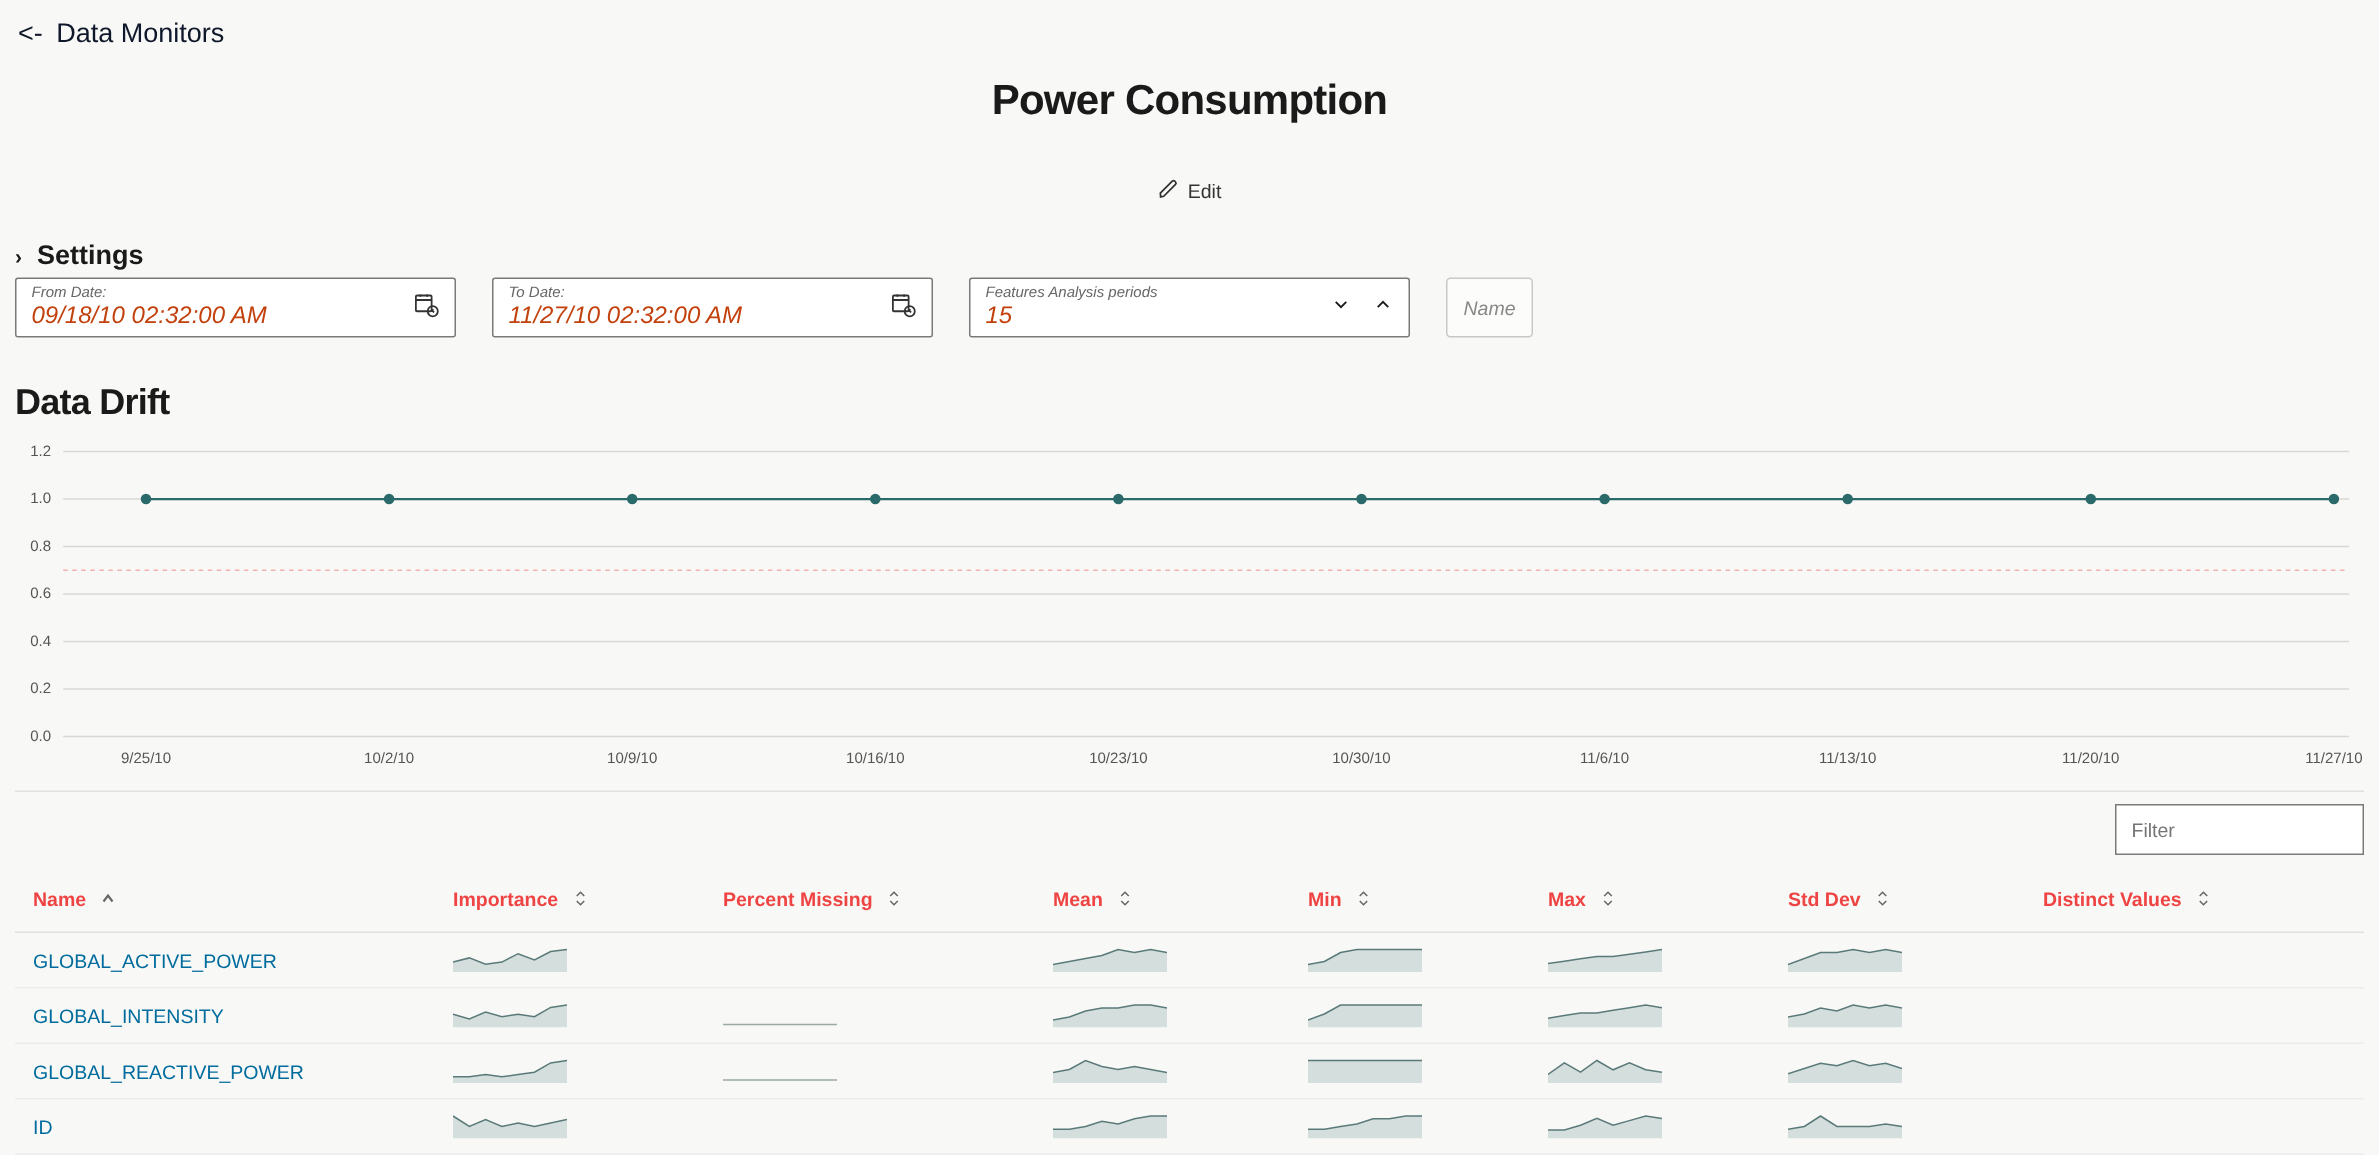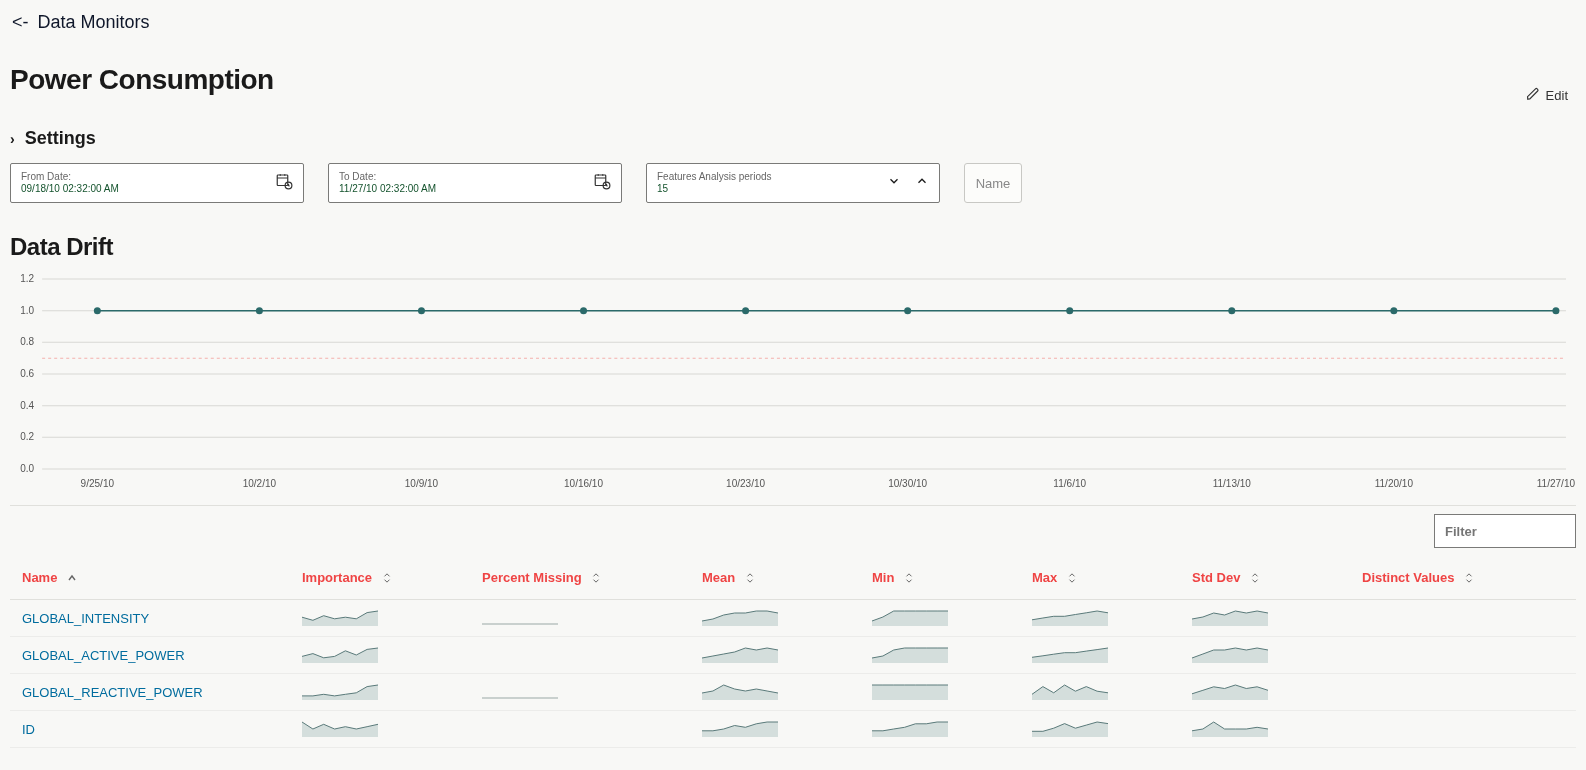--- a/index.html
+++ b/index.html
@@ -18,20 +18,21 @@
   padding: 4px 0 8px 2px;
   cursor: pointer;
 }
 .breadcrumb .arrow { margin-right: 4px; }
 
 .header-row {
   display: flex;
   justify-content: space-between;
   align-items: center;
   margin-top: 10px;
+  flex-direction: column;
 }
 h1.page-title {
   font-size: 28px;
   font-weight: 800;
   letter-spacing: -0.5px;
 }
 .edit-btn {
   display: flex;
   align-items: center;
   gap: 6px;
@@ -49,37 +50,38 @@
   gap: 10px;
   margin-top: 20px;
   cursor: pointer;
 }
 .settings-row .chev { font-size: 14px; font-weight: 700; }
 .settings-row .label { font-size: 18px; font-weight: 700; }
 
 .filters-row {
   display: flex;
   gap: 24px;
-  margin-top: 14px;
+  margin-top: 4px;
   align-items: stretch;
+  font-style: italic;
 }
 .field-box {
   border: 1px solid #7a7a78;
   background: #fff;
   border-radius: 2px;
   padding: 5px 10px 6px 10px;
   display: flex;
   align-items: center;
   justify-content: space-between;
   width: 294px;
   height: 40px;
 }
 .field-box .text { display: flex; flex-direction: column; gap: 1px; }
 .field-box .label-sm { font-size: 10px; color: #666; }
-.field-box .value { font-size: 10px; color: #14532d; }
+.field-box .value { font-size: 16px; color: #c2410c; }
 .field-box .icon { color: #333; }
 .num-box { width: 294px; }
 .num-controls { display: flex; gap: 14px; align-items: center; }
 .num-controls svg { width: 14px; height: 14px; cursor: pointer; }
 
 .apply-btn {
   border: 1px solid #c8c8c4;
   background: #fcfcfa;
   color: #888;
   border-radius: 3px;
@@ -117,23 +119,22 @@
   justify-content: flex-end;
   margin-top: 12px;
   border-top: 1px solid #e0e0dc;
   padding-top: 8px;
 }
 .filter-input {
   border: 1px solid #7a7a78;
   background: #fff;
   font-size: 13px;
   padding: 8px 10px;
-  width: 142px;
+  width: 166px;
   height: 34px;
-  font-weight: bold;
 }
 
 table.features {
   width: 100%;
   border-collapse: collapse;
   margin-top: 8px;
 }
 table.features th {
   text-align: left;
   font-weight: 600;
@@ -346,89 +347,89 @@
         <th>
           <span>Distinct Values</span>
           <span class="sort"><svg viewBox="0 0 10 12">
                 <path d="M2 4 L5 1 L8 4 M2 8 L5 11 L8 8" fill="none" stroke="currentColor" stroke-width="1.2"></path>
               </svg></span>
         </th>
       </tr>
     </thead>
     <tbody id="features-body">
         <tr>
-          <td class="name"><a href="#">GLOBAL_INTENSITY</a></td>
-          <td>
-            <svg class="spark" viewBox="0 0 76 16">
-              <path class="area" d="M0.0 7.2 L10.9 10.3 L21.7 5.7 L32.6 8.8 L43.4 7.2 L54.3 8.8 L65.1 2.6 L76.0 1.0 L 76 16 L 0 16 Z"></path>
-              <path class="line" d="M0.0 7.2 L10.9 10.3 L21.7 5.7 L32.6 8.8 L43.4 7.2 L54.3 8.8 L65.1 2.6 L76.0 1.0 "></path>
-            </svg>
-          </td>
-          <td>
-            <svg class="spark" viewBox="0 0 76 16">
-              <line class="flat" x1="0" y1="14" x2="76" y2="14"></line>
-            </svg>
-          </td>
-          <td>
-            <svg class="spark" viewBox="0 0 76 16">
-              <path class="area" d="M0.0 11.0 L10.9 9.0 L21.7 5.0 L32.6 3.0 L43.4 3.0 L54.3 1.0 L65.1 1.0 L76.0 3.0 L 76 16 L 0 16 Z"></path>
-              <path class="line" d="M0.0 11.0 L10.9 9.0 L21.7 5.0 L32.6 3.0 L43.4 3.0 L54.3 1.0 L65.1 1.0 L76.0 3.0 "></path>
-            </svg>
-          </td>
-          <td>
-            <svg class="spark" viewBox="0 0 76 16">
-              <path class="area" d="M0.0 11.0 L10.9 7.0 L21.7 1.0 L32.6 1.0 L43.4 1.0 L54.3 1.0 L65.1 1.0 L76.0 1.0 L 76 16 L 0 16 Z"></path>
-              <path class="line" d="M0.0 11.0 L10.9 7.0 L21.7 1.0 L32.6 1.0 L43.4 1.0 L54.3 1.0 L65.1 1.0 L76.0 1.0 "></path>
-            </svg>
-          </td>
-          <td>
-            <svg class="spark" viewBox="0 0 76 16">
-              <path class="area" d="M0.0 9.8 L10.9 8.0 L21.7 6.3 L32.6 6.3 L43.4 4.5 L54.3 2.8 L65.1 1.0 L76.0 2.8 L 76 16 L 0 16 Z"></path>
-              <path class="line" d="M0.0 9.8 L10.9 8.0 L21.7 6.3 L32.6 6.3 L43.4 4.5 L54.3 2.8 L65.1 1.0 L76.0 2.8 "></path>
-            </svg>
-          </td>
-          <td>
-            <svg class="spark" viewBox="0 0 76 16">
-              <path class="area" d="M0.0 9.0 L10.9 7.0 L21.7 3.0 L32.6 5.0 L43.4 1.0 L54.3 3.0 L65.1 1.0 L76.0 3.0 L 76 16 L 0 16 Z"></path>
-              <path class="line" d="M0.0 9.0 L10.9 7.0 L21.7 3.0 L32.6 5.0 L43.4 1.0 L54.3 3.0 L65.1 1.0 L76.0 3.0 "></path>
+          <td class="name"><a href="#">GLOBAL_ACTIVE_POWER</a></td>
+          <td>
+            <svg class="spark" viewBox="0 0 76 16">
+              <path class="area" d="M0.0 9.4 L10.9 6.6 L21.7 10.8 L32.6 9.4 L43.4 3.8 L54.3 8.0 L65.1 2.4 L76.0 1.0 L 76 16 L 0 16 Z"></path>
+              <path class="line" d="M0.0 9.4 L10.9 6.6 L21.7 10.8 L32.6 9.4 L43.4 3.8 L54.3 8.0 L65.1 2.4 L76.0 1.0 "></path>
+            </svg>
+          </td>
+          <td></td>
+          <td>
+            <svg class="spark" viewBox="0 0 76 16">
+              <path class="area" d="M0.0 11.0 L10.9 9.0 L21.7 7.0 L32.6 5.0 L43.4 1.0 L54.3 3.0 L65.1 1.0 L76.0 3.0 L 76 16 L 0 16 Z"></path>
+              <path class="line" d="M0.0 11.0 L10.9 9.0 L21.7 7.0 L32.6 5.0 L43.4 1.0 L54.3 3.0 L65.1 1.0 L76.0 3.0 "></path>
+            </svg>
+          </td>
+          <td>
+            <svg class="spark" viewBox="0 0 76 16">
+              <path class="area" d="M0.0 11.0 L10.9 9.0 L21.7 3.0 L32.6 1.0 L43.4 1.0 L54.3 1.0 L65.1 1.0 L76.0 1.0 L 76 16 L 0 16 Z"></path>
+              <path class="line" d="M0.0 11.0 L10.9 9.0 L21.7 3.0 L32.6 1.0 L43.4 1.0 L54.3 1.0 L65.1 1.0 L76.0 1.0 "></path>
+            </svg>
+          </td>
+          <td>
+            <svg class="spark" viewBox="0 0 76 16">
+              <path class="area" d="M0.0 10.3 L10.9 8.8 L21.7 7.2 L32.6 5.7 L43.4 5.7 L54.3 4.1 L65.1 2.6 L76.0 1.0 L 76 16 L 0 16 Z"></path>
+              <path class="line" d="M0.0 10.3 L10.9 8.8 L21.7 7.2 L32.6 5.7 L43.4 5.7 L54.3 4.1 L65.1 2.6 L76.0 1.0 "></path>
+            </svg>
+          </td>
+          <td>
+            <svg class="spark" viewBox="0 0 76 16">
+              <path class="area" d="M0.0 11.0 L10.9 7.0 L21.7 3.0 L32.6 3.0 L43.4 1.0 L54.3 3.0 L65.1 1.0 L76.0 3.0 L 76 16 L 0 16 Z"></path>
+              <path class="line" d="M0.0 11.0 L10.9 7.0 L21.7 3.0 L32.6 3.0 L43.4 1.0 L54.3 3.0 L65.1 1.0 L76.0 3.0 "></path>
             </svg>
           </td>
           <td></td>
         </tr>
         <tr>
-          <td class="name"><a href="#">GLOBAL_ACTIVE_POWER</a></td>
-          <td>
-            <svg class="spark" viewBox="0 0 76 16">
-              <path class="area" d="M0.0 9.4 L10.9 6.6 L21.7 10.8 L32.6 9.4 L43.4 3.8 L54.3 8.0 L65.1 2.4 L76.0 1.0 L 76 16 L 0 16 Z"></path>
-              <path class="line" d="M0.0 9.4 L10.9 6.6 L21.7 10.8 L32.6 9.4 L43.4 3.8 L54.3 8.0 L65.1 2.4 L76.0 1.0 "></path>
-            </svg>
-          </td>
-          <td></td>
-          <td>
-            <svg class="spark" viewBox="0 0 76 16">
-              <path class="area" d="M0.0 11.0 L10.9 9.0 L21.7 7.0 L32.6 5.0 L43.4 1.0 L54.3 3.0 L65.1 1.0 L76.0 3.0 L 76 16 L 0 16 Z"></path>
-              <path class="line" d="M0.0 11.0 L10.9 9.0 L21.7 7.0 L32.6 5.0 L43.4 1.0 L54.3 3.0 L65.1 1.0 L76.0 3.0 "></path>
-            </svg>
-          </td>
-          <td>
-            <svg class="spark" viewBox="0 0 76 16">
-              <path class="area" d="M0.0 11.0 L10.9 9.0 L21.7 3.0 L32.6 1.0 L43.4 1.0 L54.3 1.0 L65.1 1.0 L76.0 1.0 L 76 16 L 0 16 Z"></path>
-              <path class="line" d="M0.0 11.0 L10.9 9.0 L21.7 3.0 L32.6 1.0 L43.4 1.0 L54.3 1.0 L65.1 1.0 L76.0 1.0 "></path>
-            </svg>
-          </td>
-          <td>
-            <svg class="spark" viewBox="0 0 76 16">
-              <path class="area" d="M0.0 10.3 L10.9 8.8 L21.7 7.2 L32.6 5.7 L43.4 5.7 L54.3 4.1 L65.1 2.6 L76.0 1.0 L 76 16 L 0 16 Z"></path>
-              <path class="line" d="M0.0 10.3 L10.9 8.8 L21.7 7.2 L32.6 5.7 L43.4 5.7 L54.3 4.1 L65.1 2.6 L76.0 1.0 "></path>
-            </svg>
-          </td>
-          <td>
-            <svg class="spark" viewBox="0 0 76 16">
-              <path class="area" d="M0.0 11.0 L10.9 7.0 L21.7 3.0 L32.6 3.0 L43.4 1.0 L54.3 3.0 L65.1 1.0 L76.0 3.0 L 76 16 L 0 16 Z"></path>
-              <path class="line" d="M0.0 11.0 L10.9 7.0 L21.7 3.0 L32.6 3.0 L43.4 1.0 L54.3 3.0 L65.1 1.0 L76.0 3.0 "></path>
+          <td class="name"><a href="#">GLOBAL_INTENSITY</a></td>
+          <td>
+            <svg class="spark" viewBox="0 0 76 16">
+              <path class="area" d="M0.0 7.2 L10.9 10.3 L21.7 5.7 L32.6 8.8 L43.4 7.2 L54.3 8.8 L65.1 2.6 L76.0 1.0 L 76 16 L 0 16 Z"></path>
+              <path class="line" d="M0.0 7.2 L10.9 10.3 L21.7 5.7 L32.6 8.8 L43.4 7.2 L54.3 8.8 L65.1 2.6 L76.0 1.0 "></path>
+            </svg>
+          </td>
+          <td>
+            <svg class="spark" viewBox="0 0 76 16">
+              <line class="flat" x1="0" y1="14" x2="76" y2="14"></line>
+            </svg>
+          </td>
+          <td>
+            <svg class="spark" viewBox="0 0 76 16">
+              <path class="area" d="M0.0 11.0 L10.9 9.0 L21.7 5.0 L32.6 3.0 L43.4 3.0 L54.3 1.0 L65.1 1.0 L76.0 3.0 L 76 16 L 0 16 Z"></path>
+              <path class="line" d="M0.0 11.0 L10.9 9.0 L21.7 5.0 L32.6 3.0 L43.4 3.0 L54.3 1.0 L65.1 1.0 L76.0 3.0 "></path>
+            </svg>
+          </td>
+          <td>
+            <svg class="spark" viewBox="0 0 76 16">
+              <path class="area" d="M0.0 11.0 L10.9 7.0 L21.7 1.0 L32.6 1.0 L43.4 1.0 L54.3 1.0 L65.1 1.0 L76.0 1.0 L 76 16 L 0 16 Z"></path>
+              <path class="line" d="M0.0 11.0 L10.9 7.0 L21.7 1.0 L32.6 1.0 L43.4 1.0 L54.3 1.0 L65.1 1.0 L76.0 1.0 "></path>
+            </svg>
+          </td>
+          <td>
+            <svg class="spark" viewBox="0 0 76 16">
+              <path class="area" d="M0.0 9.8 L10.9 8.0 L21.7 6.3 L32.6 6.3 L43.4 4.5 L54.3 2.8 L65.1 1.0 L76.0 2.8 L 76 16 L 0 16 Z"></path>
+              <path class="line" d="M0.0 9.8 L10.9 8.0 L21.7 6.3 L32.6 6.3 L43.4 4.5 L54.3 2.8 L65.1 1.0 L76.0 2.8 "></path>
+            </svg>
+          </td>
+          <td>
+            <svg class="spark" viewBox="0 0 76 16">
+              <path class="area" d="M0.0 9.0 L10.9 7.0 L21.7 3.0 L32.6 5.0 L43.4 1.0 L54.3 3.0 L65.1 1.0 L76.0 3.0 L 76 16 L 0 16 Z"></path>
+              <path class="line" d="M0.0 9.0 L10.9 7.0 L21.7 3.0 L32.6 5.0 L43.4 1.0 L54.3 3.0 L65.1 1.0 L76.0 3.0 "></path>
             </svg>
           </td>
           <td></td>
         </tr>
         <tr>
           <td class="name"><a href="#">GLOBAL_REACTIVE_POWER</a></td>
           <td>
             <svg class="spark" viewBox="0 0 76 16">
               <path class="area" d="M0.0 11.9 L10.9 11.9 L21.7 10.3 L32.6 11.9 L43.4 10.3 L54.3 8.8 L65.1 2.6 L76.0 1.0 L 76 16 L 0 16 Z"></path>
               <path class="line" d="M0.0 11.9 L10.9 11.9 L21.7 10.3 L32.6 11.9 L43.4 10.3 L54.3 8.8 L65.1 2.6 L76.0 1.0 "></path>

